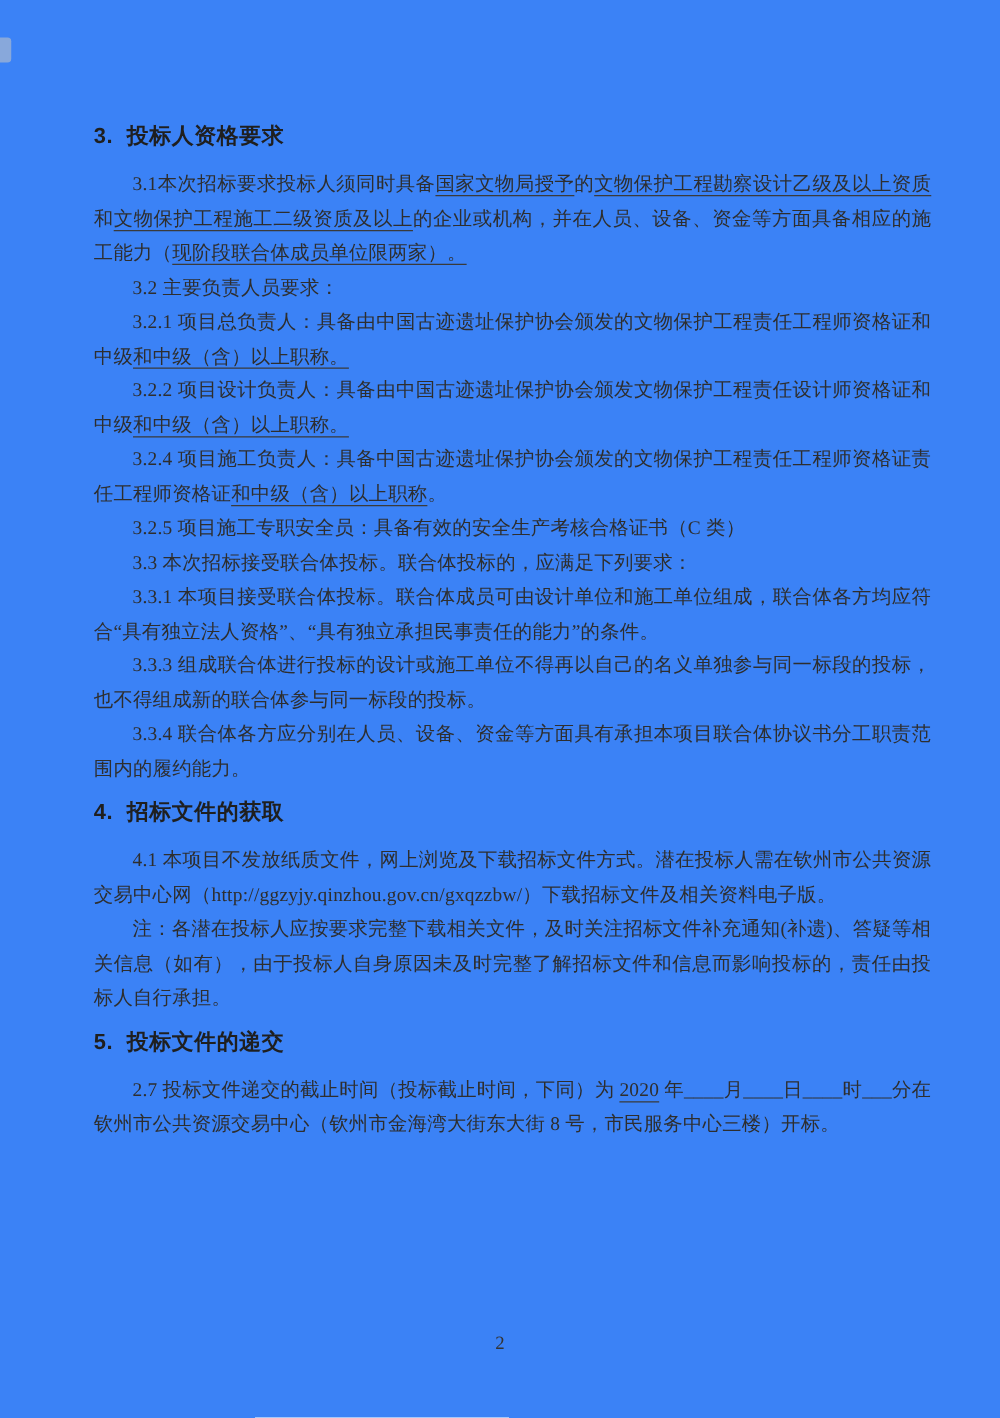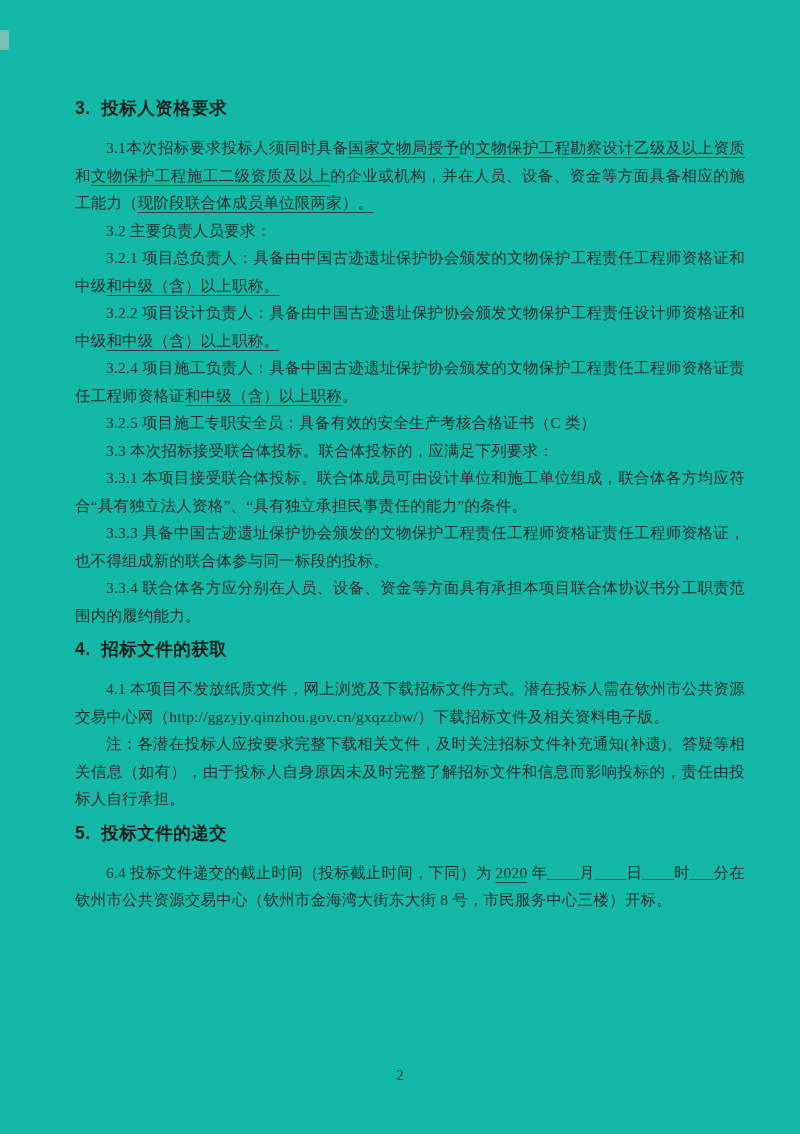--- a/index.html
+++ b/index.html
@@ -4,21 +4,21 @@
 <style>
   html, body {
     margin: 0;
     padding: 0;
     background: #fdfdfc;
   }
   .page {
     position: relative;
     width: 800px;
     height: 1134px;
-    background: #14b8a6;
+    background: #3b82f6;
     overflow: hidden;
   }
   .corner-mark {
     position: absolute;
     left: 0;
     top: 30px;
     width: 9px;
     height: 20px;
     background: #c9c9c4;
     opacity: 0.55;
@@ -77,22 +77,22 @@
   <main class="doc">
       <h2 class="doc-heading">3.  投标人资格要求</h2>
       <p class="doc-para"><span class="run">3.1本次招标要求投标人须同时具备</span><span class="run u">国家文物局授予</span><span class="run">的</span><span class="run u">文物保护工程勘察设计乙级及以上资质</span><span class="run">和</span><span class="run u">文物保护工程施工二级资质及以上</span><span class="run">的企业或机构，并在人员、设备、资金等方面具备相应的施工能力（</span><span class="run u">现阶段联合体成员单位限两家）。</span></p>
       <p class="doc-para"><span class="run">3.2 主要负责人员要求：</span></p>
       <p class="doc-para"><span class="run">3.2.1 项目总负责人：具备由中国古迹遗址保护协会颁发的文物保护工程责任工程师资格证和中级</span><span class="run u">和中级（含）以上职称。</span></p>
       <p class="doc-para"><span class="run">3.2.2 项目设计负责人：具备由中国古迹遗址保护协会颁发文物保护工程责任设计师资格证和中级</span><span class="run u">和中级（含）以上职称。</span></p>
       <p class="doc-para"><span class="run">3.2.4 项目施工负责人：具备中国古迹遗址保护协会颁发的文物保护工程责任工程师资格证责任工程师资格证</span><span class="run u">和中级（含）以上职称</span><span class="run">。</span></p>
       <p class="doc-para"><span class="run">3.2.5 项目施工专职安全员：具备有效的安全生产考核合格证书（C 类）</span></p>
       <p class="doc-para"><span class="run">3.3 本次招标接受联合体投标。联合体投标的，应满足下列要求：</span></p>
       <p class="doc-para"><span class="run">3.3.1 本项目接受联合体投标。联合体成员可由设计单位和施工单位组成，联合体各方均应符合“具有独立法人资格”、“具有独立承担民事责任的能力”的条件。</span></p>
-      <p class="doc-para"><span class="run">3.3.3 具备中国古迹遗址保护协会颁发的文物保护工程责任工程师资格证责任工程师资格证，也不得组成新的联合体参与同一标段的投标。</span></p>
+      <p class="doc-para"><span class="run">3.3.3 组成联合体进行投标的设计或施工单位不得再以自己的名义单独参与同一标段的投标，也不得组成新的联合体参与同一标段的投标。</span></p>
       <p class="doc-para"><span class="run">3.3.4 联合体各方应分别在人员、设备、资金等方面具有承担本项目联合体协议书分工职责范围内的履约能力。</span></p>
       <h2 class="doc-heading">4.  招标文件的获取</h2>
       <p class="doc-para"><span class="run">4.1 本项目不发放纸质文件，网上浏览及下载招标文件方式。潜在投标人需在钦州市公共资源交易中心网（http://ggzyjy.qinzhou.gov.cn/gxqzzbw/）下载招标文件及相关资料电子版。</span></p>
       <p class="doc-para"><span class="run">注：各潜在投标人应按要求完整下载相关文件，及时关注招标文件补充通知(补遗)、答疑等相关信息（如有），由于投标人自身原因未及时完整了解招标文件和信息而影响投标的，责任由投标人自行承担。</span></p>
       <h2 class="doc-heading">5.  投标文件的递交</h2>
-      <p class="doc-para"><span class="run">6.4 投标文件递交的截止时间（投标截止时间，下同）为 </span><span class="run u">2020</span><span class="run"> 年____月____日____时___分在钦州市公共资源交易中心（钦州市金海湾大街东大街 8 号，市民服务中心三楼）开标。</span></p>
+      <p class="doc-para"><span class="run">2.7 投标文件递交的截止时间（投标截止时间，下同）为 </span><span class="run u">2020</span><span class="run"> 年____月____日____时___分在钦州市公共资源交易中心（钦州市金海湾大街东大街 8 号，市民服务中心三楼）开标。</span></p>
     </main>
   <div class="page-number">2</div>
 </div>
 
 </body></html>

